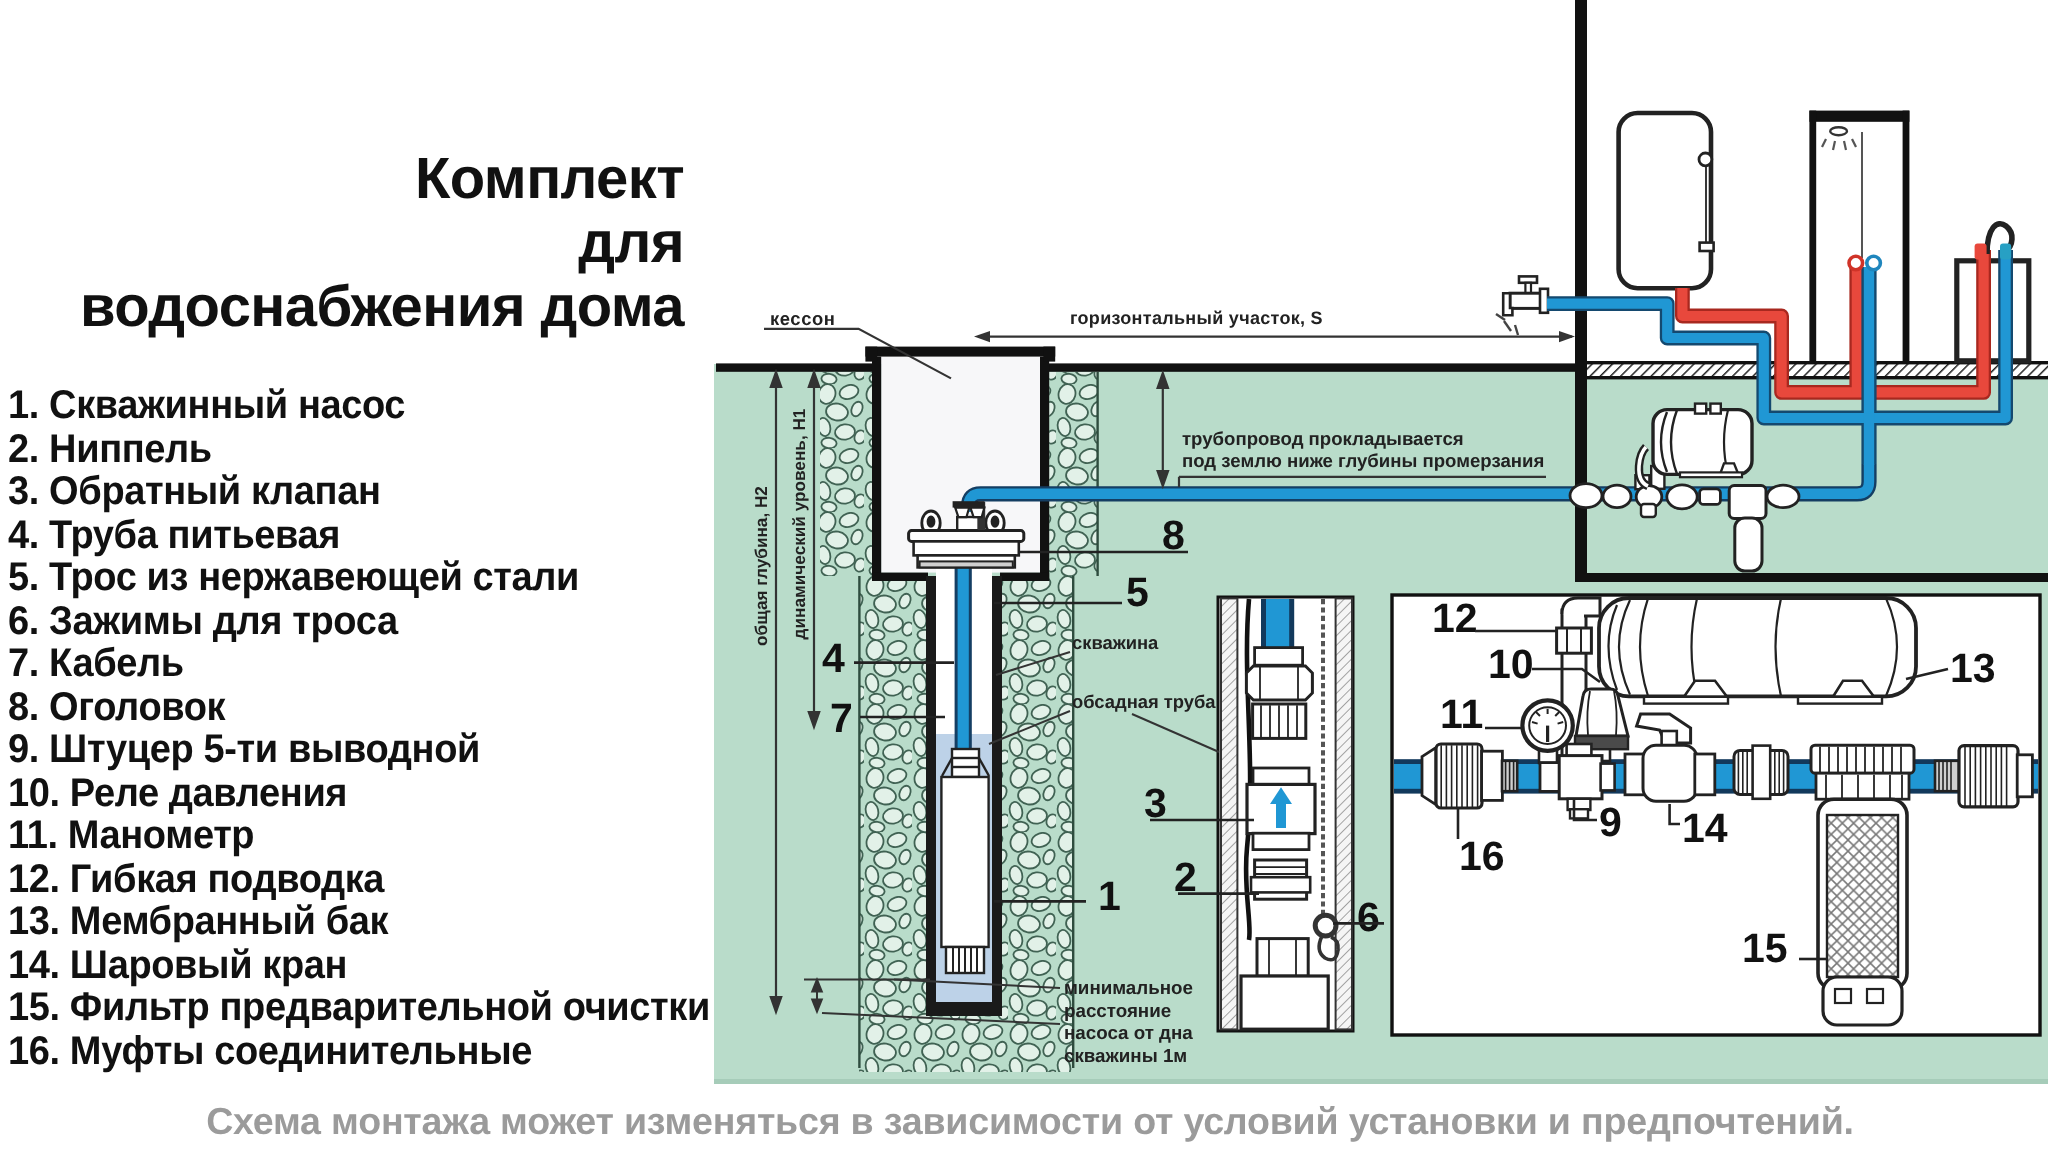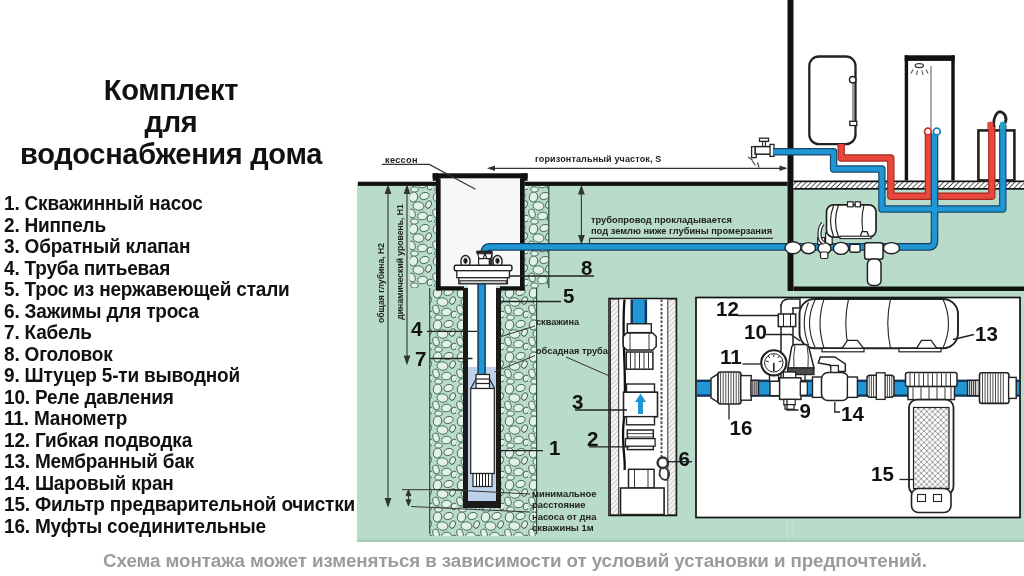--- a/index.html
+++ b/index.html
@@ -1,19 +1,19 @@
 <!DOCTYPE html>
 <html><head>
 <meta charset="utf-8">
 <style>
 html,body{margin:0;padding:0;}
 #page{position:relative;width:1024px;height:576px;background:#fff;overflow:hidden;
   font-family:"Liberation Sans",sans-serif;}
 #svg1{position:absolute;left:0;top:0;}
-#title{position:absolute;left:0px;top:74px;width:342px;text-align:center;
+#title{position:absolute;left:0px;top:74px;width:342px;text-align:right;
   font-size:29px;font-weight:bold;color:#111;line-height:32px;letter-spacing:-0.3px;}
 #list{position:absolute;left:4px;top:193.4px;font-size:20px;font-weight:bold;color:#111;
   line-height:21.5px;letter-spacing:-0.2px;white-space:nowrap;transform:scaleX(0.95);transform-origin:0 0;}
 #caption{position:absolute;left:3px;top:550px;width:1024px;text-align:center;
   font-size:18.8px;font-weight:bold;color:#9b9b9b;letter-spacing:-0.1px;}
 </style>
 </head>
 <body>
 <div id="page">
 <svg id="svg1" width="1024" height="576" viewBox="0 0 1024 576">

